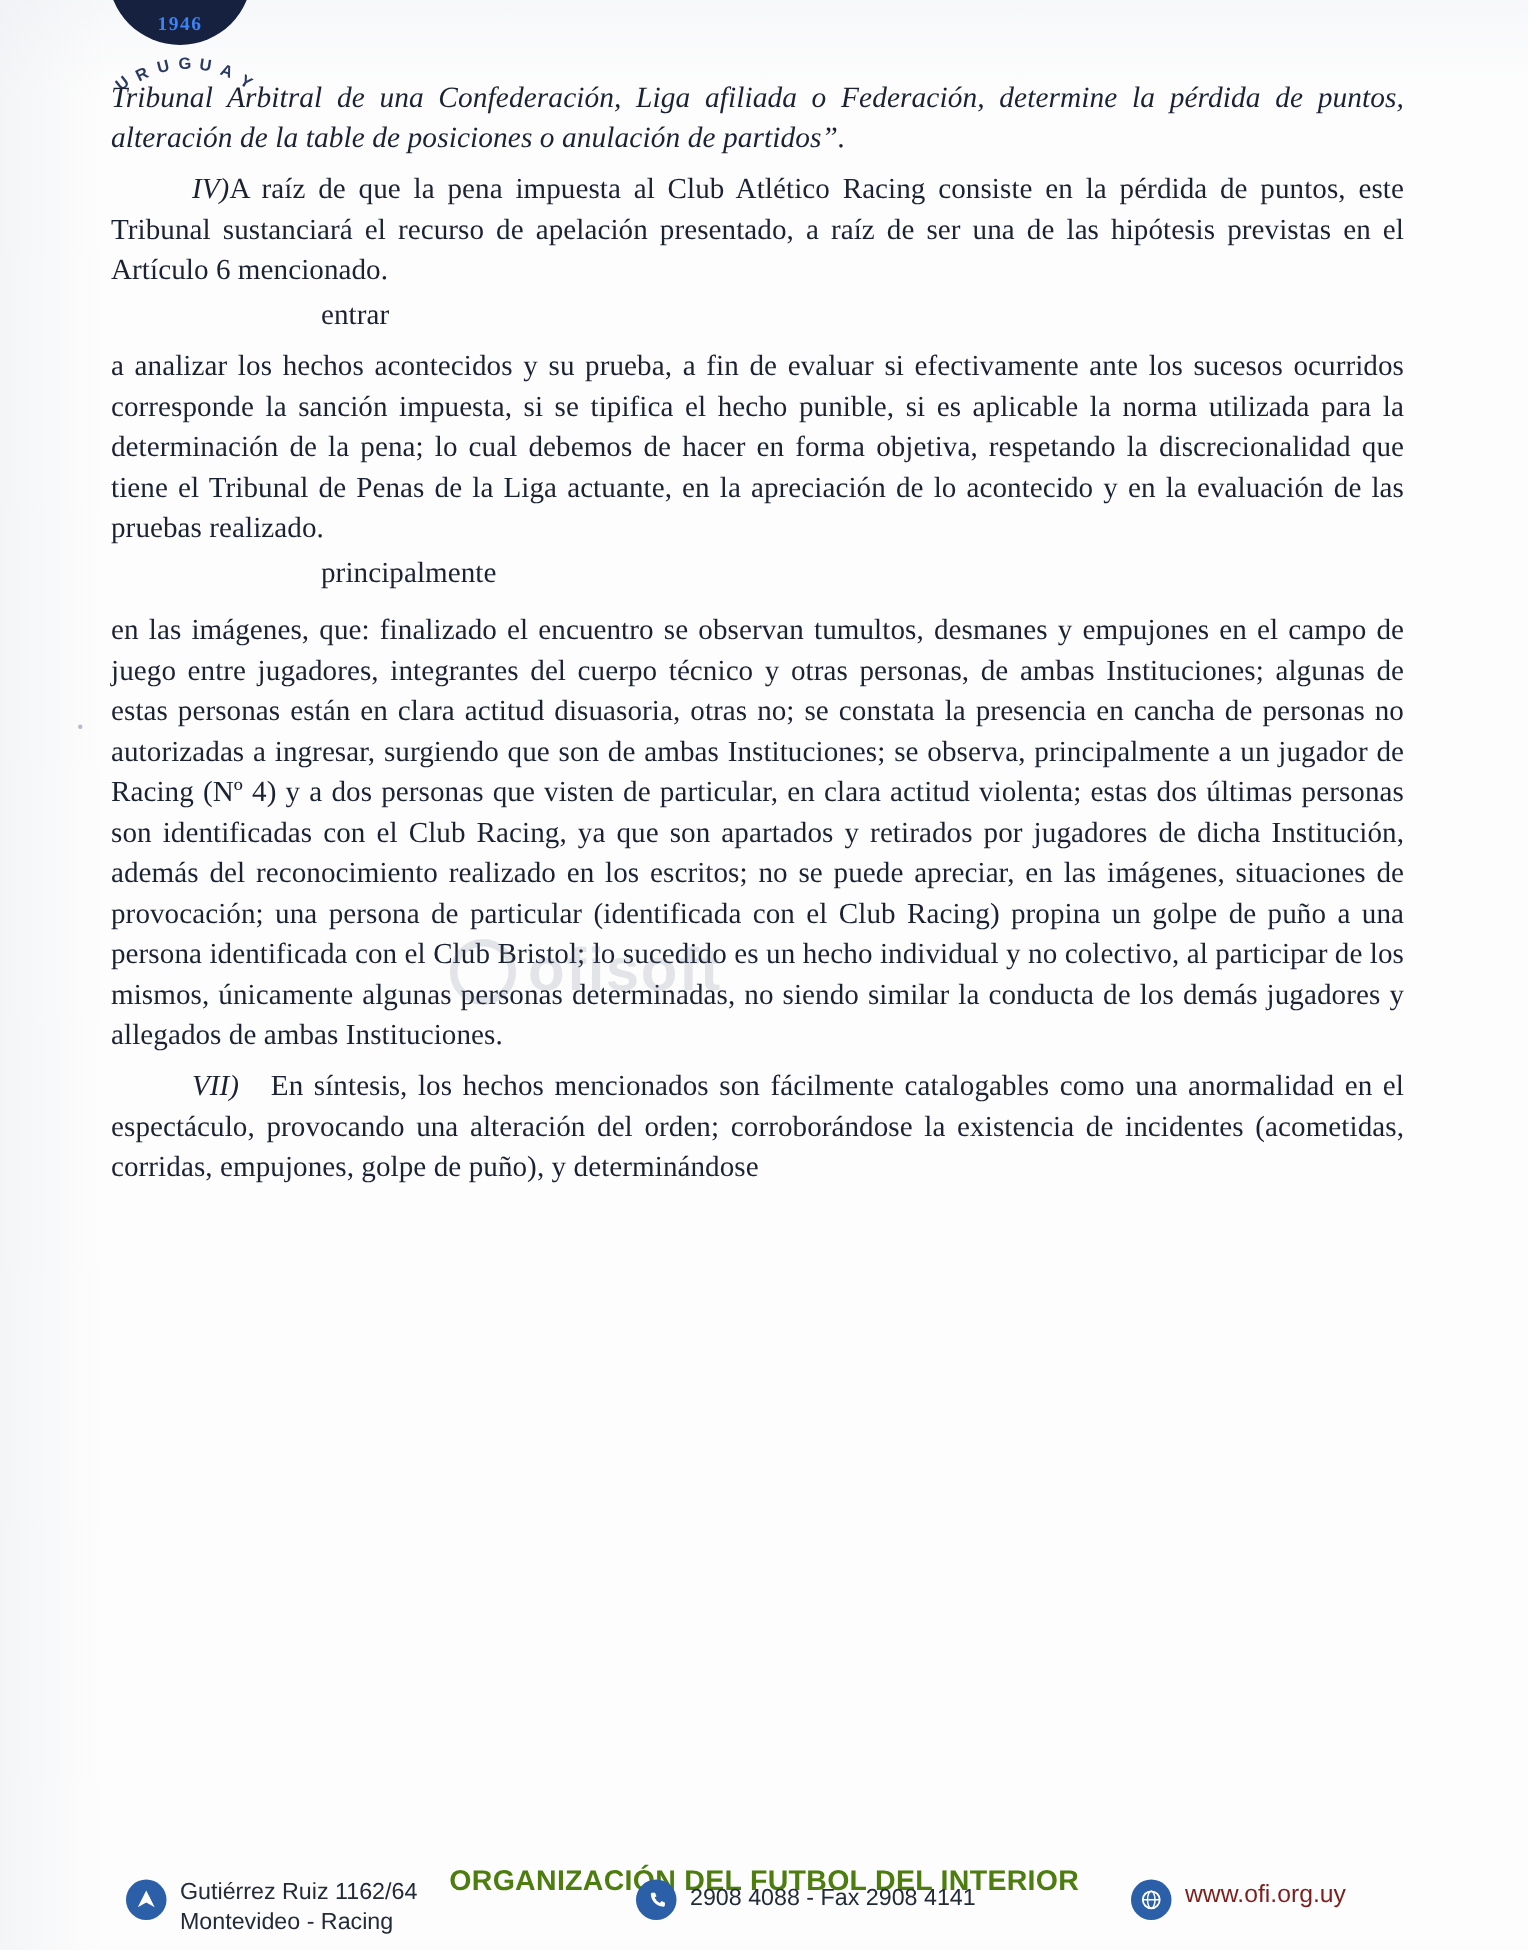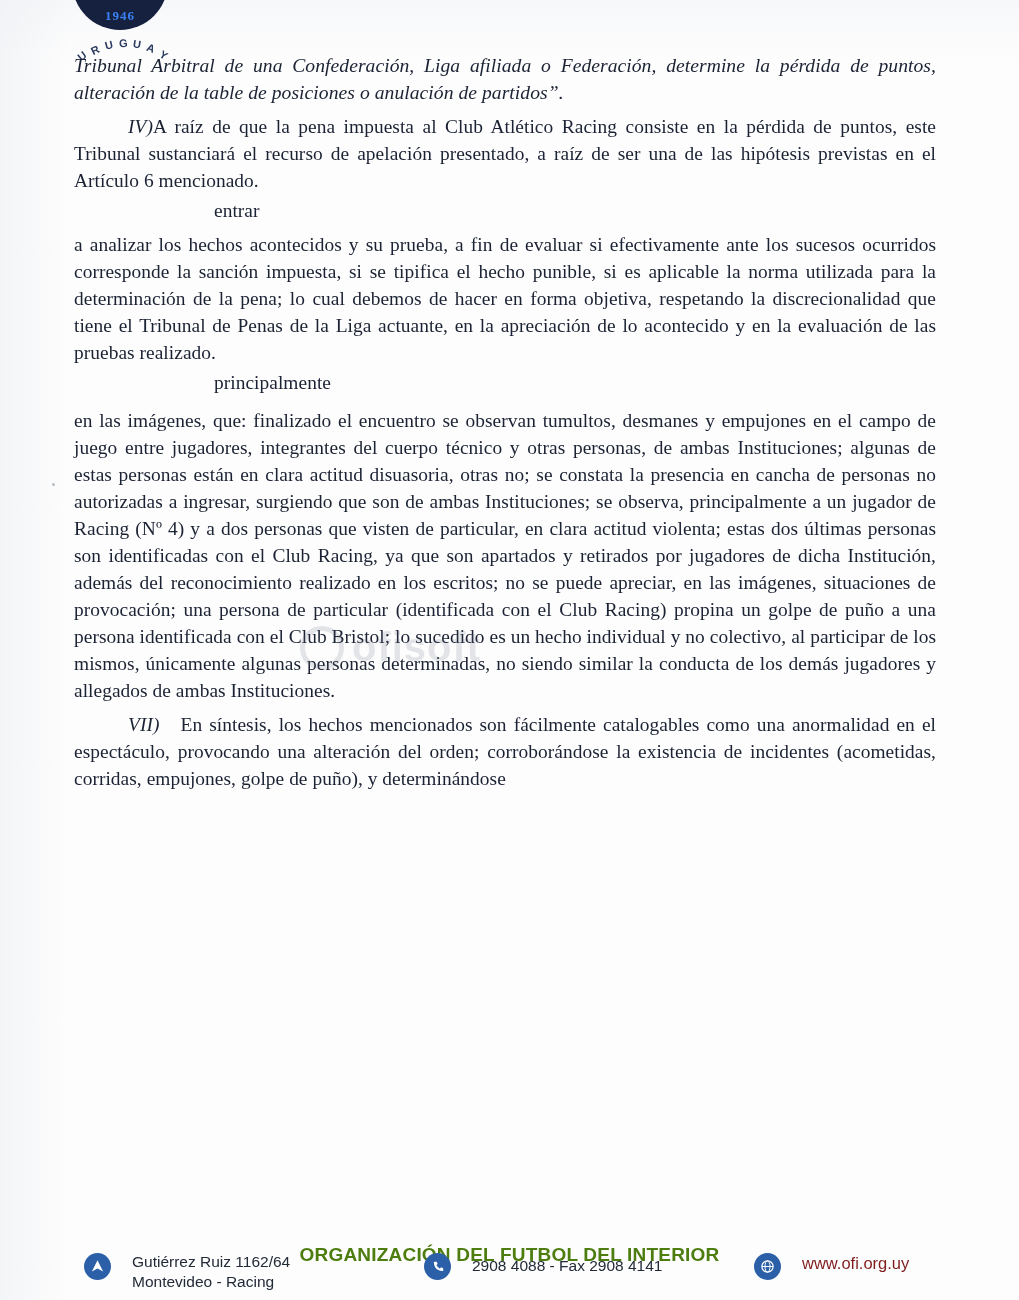--- a/index.html
+++ b/index.html
@@ -171,21 +171,21 @@
     left: 0;
     right: 0;
     top: 1252px;
     height: 48px;
     display: flex;
     align-items: flex-start;
   }
   .footer-col {
     display: flex;
     align-items: flex-start;
-    gap: 21px;
+    gap: 9px;
   }
   .footer-col.addr { margin-left: 84px; width: 330px; }
   .footer-col.phone { margin-left: 10px; width: 320px; align-items: center; }
   .footer-col.web { margin-left: 10px; }
 
   .fic {
     width: 27px;
     height: 27px;
     border-radius: 50%;
     background: #2b5fa8;

